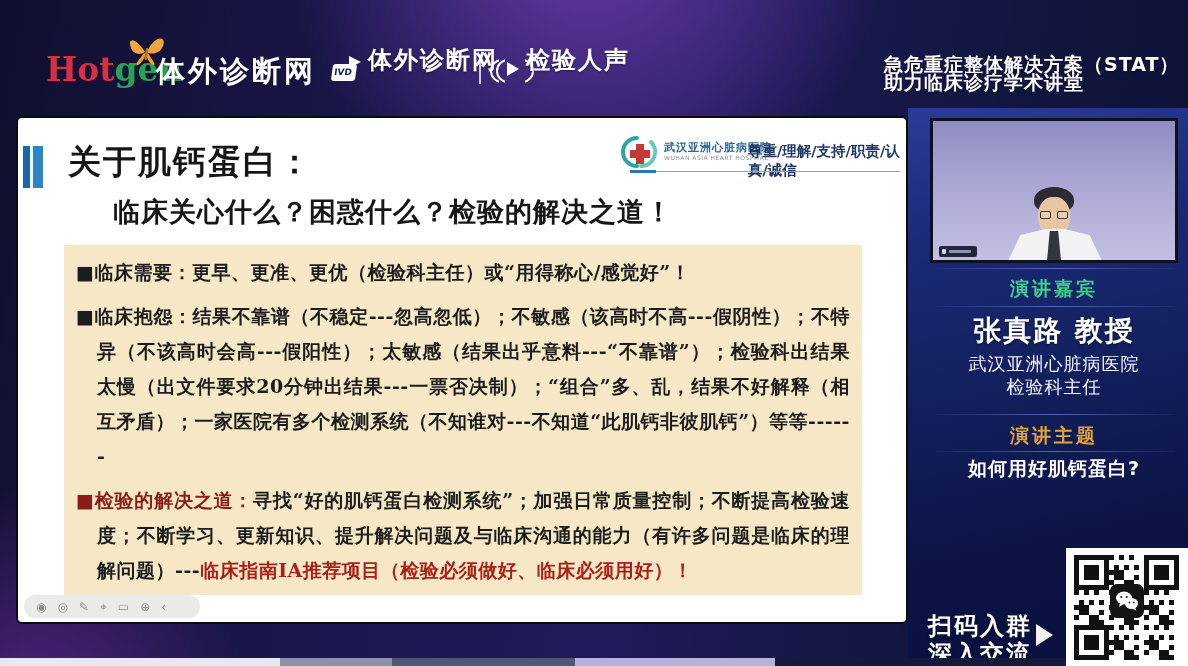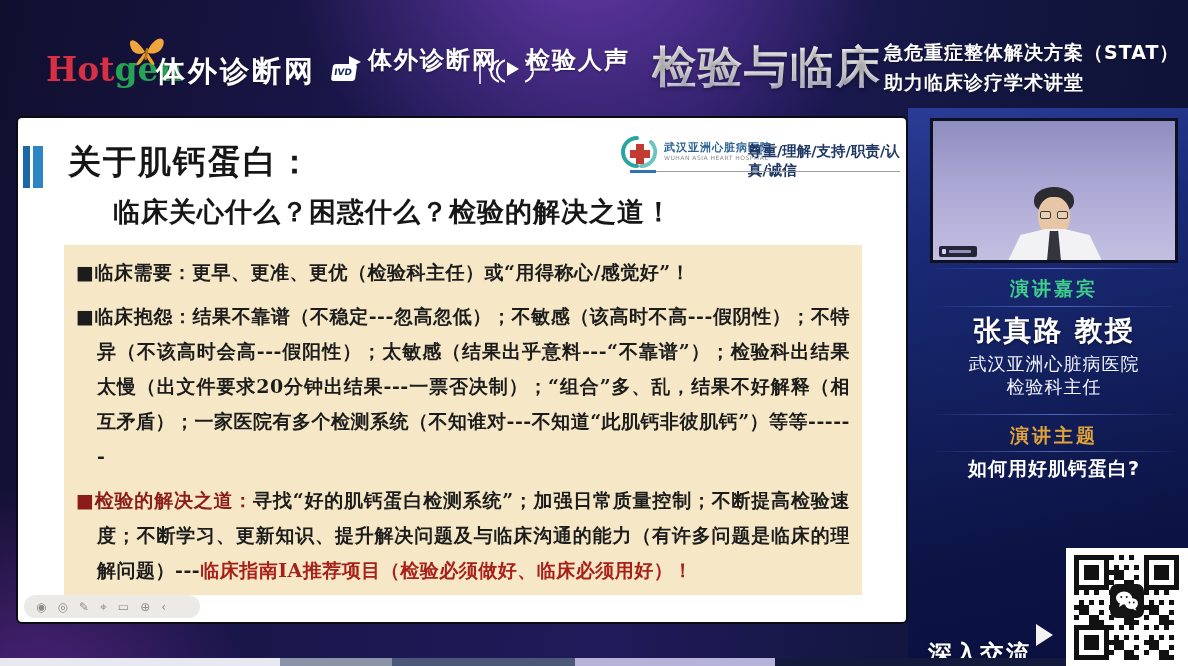--- a/index.html
+++ b/index.html
@@ -24,21 +24,21 @@
   .ivd-play{position:absolute;left:17px;top:0;width:0;height:0;border-left:12px solid #fff;border-top:6px solid transparent;border-bottom:6px solid transparent;}
   .mid-label{top:44px;font-size:24px;font-weight:bold;color:#fff;letter-spacing:2px;text-shadow:0 1px 2px rgba(0,0,0,.4);}
   .sep{left:479px;top:58px;width:2px;height:26px;background:rgba(255,255,255,.75);}
   .voice-icon{left:490px;top:57px;width:40px;height:26px;color:#fff;font-weight:bold;}
   .voice-arc{position:absolute;border:2.5px solid #fff;border-radius:50%;width:20px;height:20px;clip-path:polygon(0 0,38% 0,38% 100%,0 100%);}
   .voice-tri{position:absolute;left:17px;top:5px;width:0;height:0;border-left:12px solid #fff;border-top:7px solid transparent;border-bottom:7px solid transparent;}
   .series-title{left:652px;top:38px;font-size:44px;font-weight:bold;color:#fff;letter-spacing:2px;
     background:linear-gradient(180deg,#ffffff 55%,#c9c9ef);-webkit-background-clip:text;background-clip:text;-webkit-text-fill-color:transparent;
     text-shadow:0 2px 4px rgba(0,0,0,.35);}
   .series-sub{left:884px;font-size:19px;font-weight:bold;color:#fff;letter-spacing:1px;text-shadow:0 1px 2px rgba(0,0,0,.4);}
-  .sub1{top:40px;text-align:center;} .sub2{top:70px;}
+  .sub1{top:52px;text-align:center;} .sub2{top:70px;}
   
   .right-bg{left:908px;top:108px;width:280px;height:558px;
     background:linear-gradient(168deg,#2a3c96 0%,#1b2a78 22%,#13205e 48%,#0c1445 75%,#0a1040 100%);}
   
   .slide{left:18px;top:118px;width:888px;height:504px;background:#fff;border-radius:4px;box-shadow:0 0 0 2px #0b0b14;}
   .bar1{left:5px;top:28px;width:7px;height:42px;background:#1b67a8;}
   .bar2{left:15px;top:28px;width:10px;height:42px;background:#2e85c6;}
   .slide-title1{left:50px;top:22px;font-size:33px;font-weight:bold;color:#161616;letter-spacing:2px;font-family:"DejaVu Serif","Liberation Serif",serif;}
   .slide-title2{left:95px;top:76px;font-size:27px;font-weight:bold;color:#161616;letter-spacing:1px;font-family:"DejaVu Serif","Liberation Serif",serif;}
   .hosp{left:596px;top:16px;width:286px;height:56px;}
@@ -124,21 +124,20 @@
   <div class="abs mid-label" style="left:368px;">体外诊断网</div>
   <div class="abs sep"></div>
   <div class="abs voice-icon">
     <span class="voice-arc" style="left:0;top:2px;"></span>
     <span class="voice-arc" style="left:6px;top:2px;"></span>
     <span class="voice-tri"></span>
     <span class="voice-arc" style="left:20px;top:2px;transform:scaleX(-1);"></span>
   </div>
   <div class="abs mid-label" style="left:526px;">检验人声</div>
 
-  <div class="abs series-title">检验与临床</div>
   <div class="abs series-sub sub1">急危重症整体解决方案（STAT）</div>
   <div class="abs series-sub sub2">助力临床诊疗学术讲堂</div>
 
   <div class="abs slide">
     <div class="abs bar1"></div>
     <div class="abs bar2"></div>
     <div class="abs slide-title1">关于肌钙蛋白：</div>
     <div class="abs slide-title2">临床关心什么？困惑什么？检验的解决之道！</div>
 
     <div class="abs hosp">
@@ -190,20 +189,21 @@
   <div class="abs side-label guest-label">演讲嘉宾</div>
   <div class="abs divider d2"></div>
   <div class="abs side-label guest-name">张真路 教授</div>
   <div class="abs guest-org org1">武汉亚洲心脏病医院</div>
   <div class="abs guest-org org2">检验科主任</div>
   <div class="abs divider d3"></div>
   <div class="abs side-label topic-label">演讲主题</div>
   <div class="abs divider d4"></div>
   <div class="abs side-label topic-text">如何用好肌钙蛋白?</div>
 
+  <div class="abs cta cta1">扫码入群</div>
   <div class="abs cta cta2">深入交流</div>
   <div class="abs cta-arrow"></div>
   <div class="abs qr">
     <div class="qr-pattern">
       <div class="finder f1">
           <i></i>
         </div>
       <div class="finder f2">
           <i></i>
         </div>

